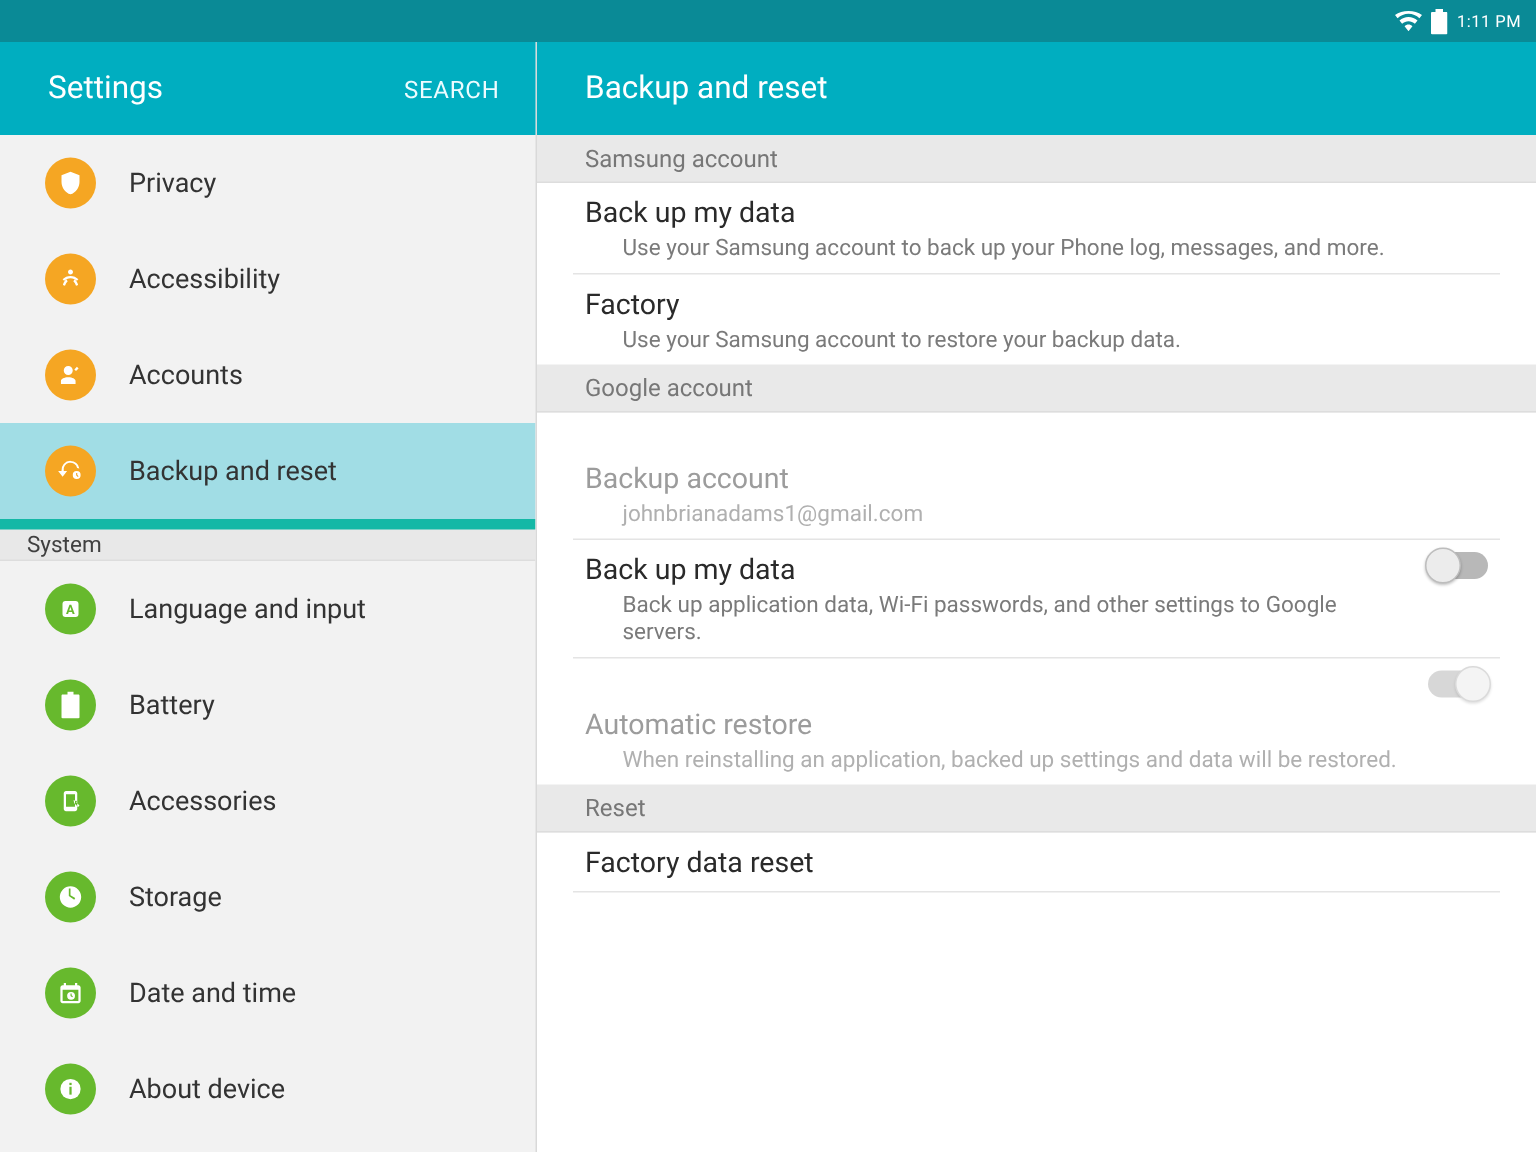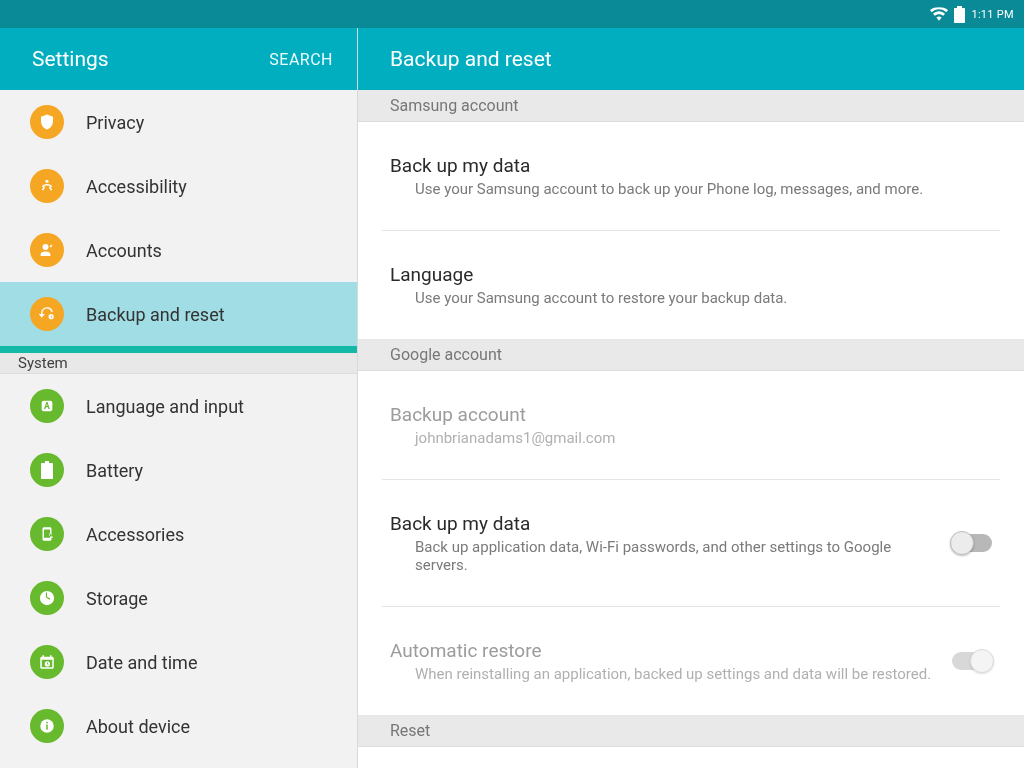--- a/index.html
+++ b/index.html
@@ -28,25 +28,25 @@
   .ic-green  { background: #67b92d; }
   .icon-circle svg { display: block; }
   
   .main { flex: 1; background: #fff; display: flex; flex-direction: column; }
   .main-header { height: 62px; background: #00aec0; display: flex; align-items: center; padding-left: 32px; }
   .main-header .title { color: #fff; font-size: 21px; }
   
   .content { flex: 1; overflow: auto; }
   .section-header { background: #e9e9e9; color: #777; font-size: 16px; padding: 6px 32px; border-bottom: 1px solid #ddd; }
   
-  .row { padding: 32px 32px; display: flex; align-items: center; justify-content: space-between; gap: 16px; cursor: pointer; }
+  .row { padding: 8px 32px; display: flex; align-items: flex-start; justify-content: space-between; gap: 16px; cursor: pointer; }
   .row .txt { flex: 1; }
   .row .title { font-size: 19px; color: #2a2a2a; }
   .row .sub { font-size: 15px; color: #7a7a7a; margin-top: 3px; margin-left: 25px; }
-  .row.disabled .title { color: #9c9c9c; }
+  .row.disabled .title { color: #9c9c9c; margin-top: 24px; }
   .row.disabled .sub { color: #b0b0b0; }
   .divider { height: 1px; background: #e4e4e4; margin: 0 24px; }
   
   .toggle { width: 40px; height: 18px; border-radius: 10px; background: #b8b8b8; position: relative; flex-shrink: 0; }
   .toggle::after { content: ""; width: 22px; height: 22px; border-radius: 50%; background: #ececec; border: 1px solid #bdbdbd; position: absolute; top: -3px; left: -2px; box-shadow: 0 1px 2px rgba(0,0,0,.25); }
   .toggle.disabled { opacity: .55; }
   .toggle.disabled::after { left: auto; right: -2px; }
 </style>
 </head>
 <body>
@@ -182,21 +182,21 @@
       <div class="section-header">Samsung account</div>
       <div class="row">
         <div class="txt">
           <div class="title">Back up my data</div>
           <div class="sub">Use your Samsung account to back up your Phone log, messages, and more.</div>
         </div>
       </div>
       <div class="divider"></div>
       <div class="row">
         <div class="txt">
-          <div class="title">Language</div>
+          <div class="title">Factory</div>
           <div class="sub">Use your Samsung account to restore your backup data.</div>
         </div>
       </div>
 
       <div class="section-header">Google account</div>
       <div class="row disabled">
         <div class="txt">
           <div class="title">Backup account</div>
           <div class="sub">johnbrianadams1@gmail.com</div>
         </div>

